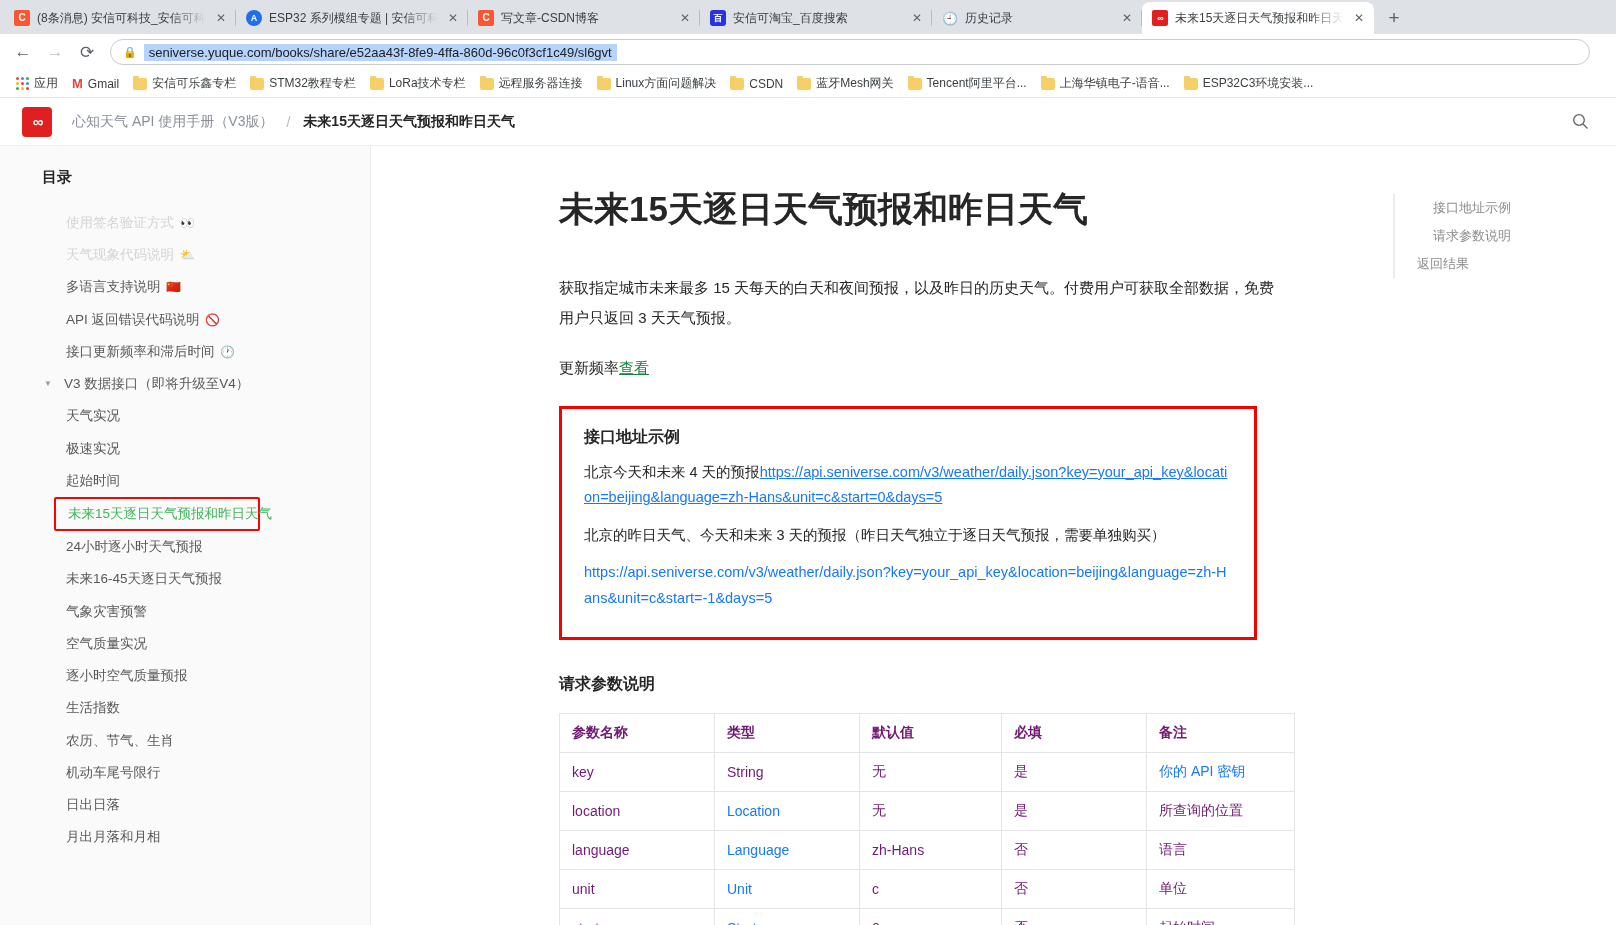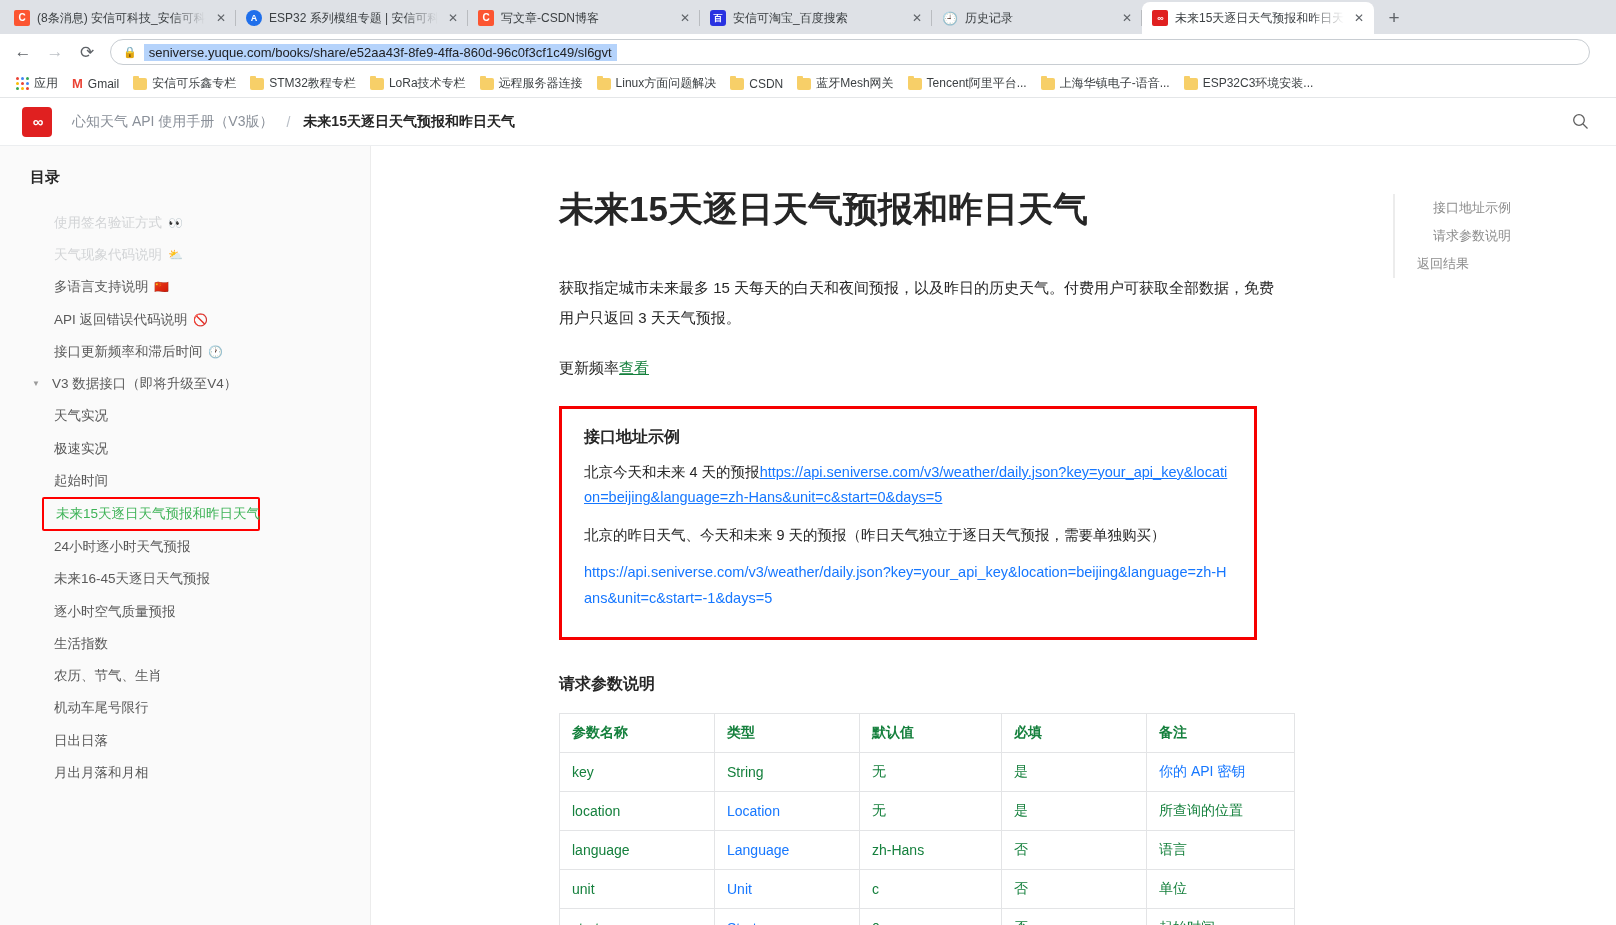--- a/index.html
+++ b/index.html
@@ -122,21 +122,21 @@
   .header-search {
     margin-left: auto; width: 20px; height: 20px; margin-right: 10px;
     display: flex; align-items: center; justify-content: center;
   }
 
   .body-row { flex: 1 1 auto; display: flex; min-height: 0; }
 
   
   .toc {
     width: 371px; flex: 0 0 371px; background: #fafafa;
-    border-right: 1px solid #ececec; padding: 22px 0 0 4px; position: relative;
+    border-right: 1px solid #ececec; padding: 22px 0 0 16px; position: relative;
     overflow: hidden;
   }
   .toc-title { font-size: 15px; color: #262626; font-weight: bold; padding: 0 0 20px 26px; }
   .toc-item {
     font-size: 13.5px; color: #595959; padding: 7px 10px 7px 50px;
     white-space: nowrap; display: flex; align-items: center; gap: 6px; line-height: 1.35;
   }
   .toc-item.faded { color: #d2d4d6; }
   .toc-item.group { padding-left: 28px; color: #595959; }
   .toc-caret {
@@ -170,21 +170,21 @@
   .api-line .lnk { color: #1677ff; word-break: break-all; }
   .api-line.link-only { color: #1677ff; word-break: break-all; }
 
   .sec-h2 { font-size: 16px; font-weight: bold; color: #262626; margin-top: 34px; }
 
   table.params {
     margin-top: 18px; border-collapse: collapse; width: 730px; table-layout: fixed;
   }
   table.params th, table.params td {
     border: 1px solid #e3e4e6; padding: 10px 12px; text-align: left;
-    font-size: 14px; color: #15803d; height: 34px;
+    font-size: 14px; color: #701a75; height: 34px;
   }
   table.params th { font-weight: bold; }
   table.params td.lnk, table.params td .lnk { color: #1677ff; }
   col.c1 { width: 155px; } col.c2 { width: 145px; }
   col.c3 { width: 142px; } col.c4 { width: 145px; } col.c5 { width: 148px; }
 
   
   .outline {
     flex: 1 1 auto; padding-top: 48px; padding-left: 22px; position: relative;
   }
@@ -361,20 +361,26 @@
           <div class="toc-item active">
             <span>未来15天逐日天气预报和昨日天气</span>
           </div>
           <div class="toc-item">
             <span>24小时逐小时天气预报</span>
           </div>
           <div class="toc-item">
             <span>未来16-45天逐日天气预报</span>
           </div>
           <div class="toc-item">
+            <span>气象灾害预警</span>
+          </div>
+          <div class="toc-item">
+            <span>空气质量实况</span>
+          </div>
+          <div class="toc-item">
             <span>逐小时空气质量预报</span>
           </div>
           <div class="toc-item">
             <span>生活指数</span>
           </div>
           <div class="toc-item">
             <span>农历、节气、生肖</span>
           </div>
           <div class="toc-item">
             <span>机动车尾号限行</span>
@@ -397,21 +403,21 @@
 
         <p class="art-freq">
           <span>更新频率</span><a href="#">查看</a>
         </p>
 
         <div class="redbox">
           <div class="sec-h">接口地址示例</div>
           <div class="api-line">
             <span>北京今天和未来 4 天的预报</span><a class="lnk" href="#">https://api.seniverse.com/v3/weather/daily.json?key=your_api_key&amp;location=beijing&amp;language=zh-Hans&amp;unit=c&amp;start=0&amp;days=5</a>
           </div>
-          <div class="api-line">北京的昨日天气、今天和未来 9 天的预报（昨日天气独立于逐日天气预报，需要单独购买）</div>
+          <div class="api-line">北京的昨日天气、今天和未来 3 天的预报（昨日天气独立于逐日天气预报，需要单独购买）</div>
           <div class="api-line link-only">https://api.seniverse.com/v3/weather/daily.json?key=your_api_key&amp;location=beijing&amp;language=zh-Hans&amp;unit=c&amp;start=-1&amp;days=5</div>
         </div>
 
         <div class="sec-h2">请求参数说明</div>
 
         <table class="params">
           <colgroup>
               <col class="c1">
               <col class="c2">
               <col class="c3">

